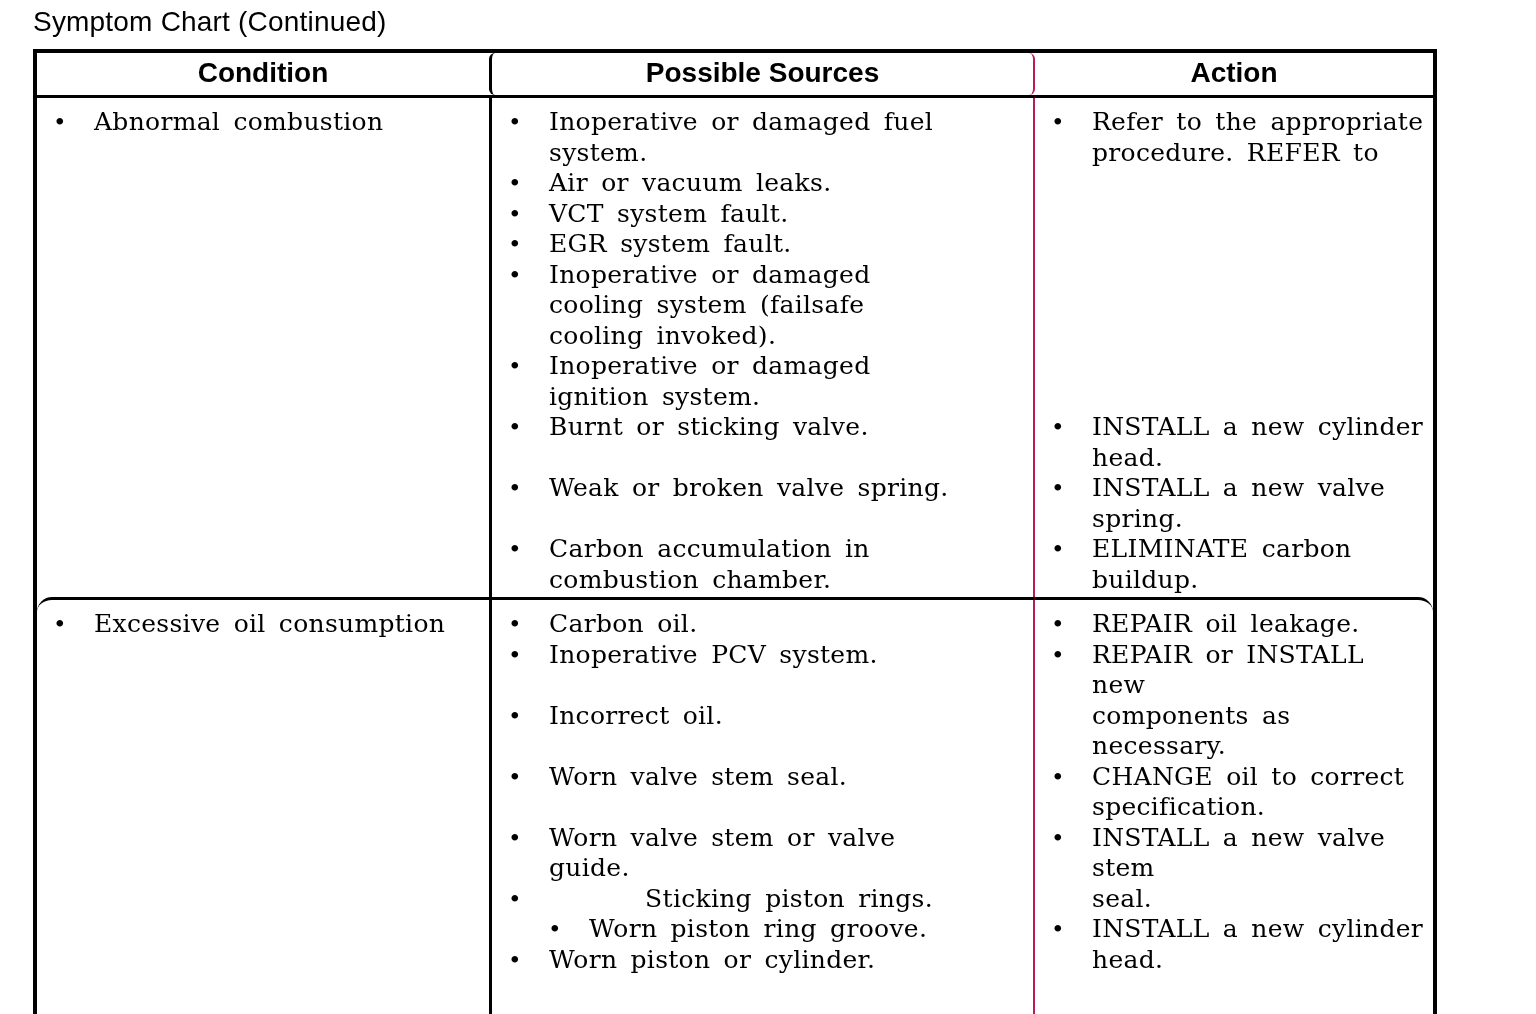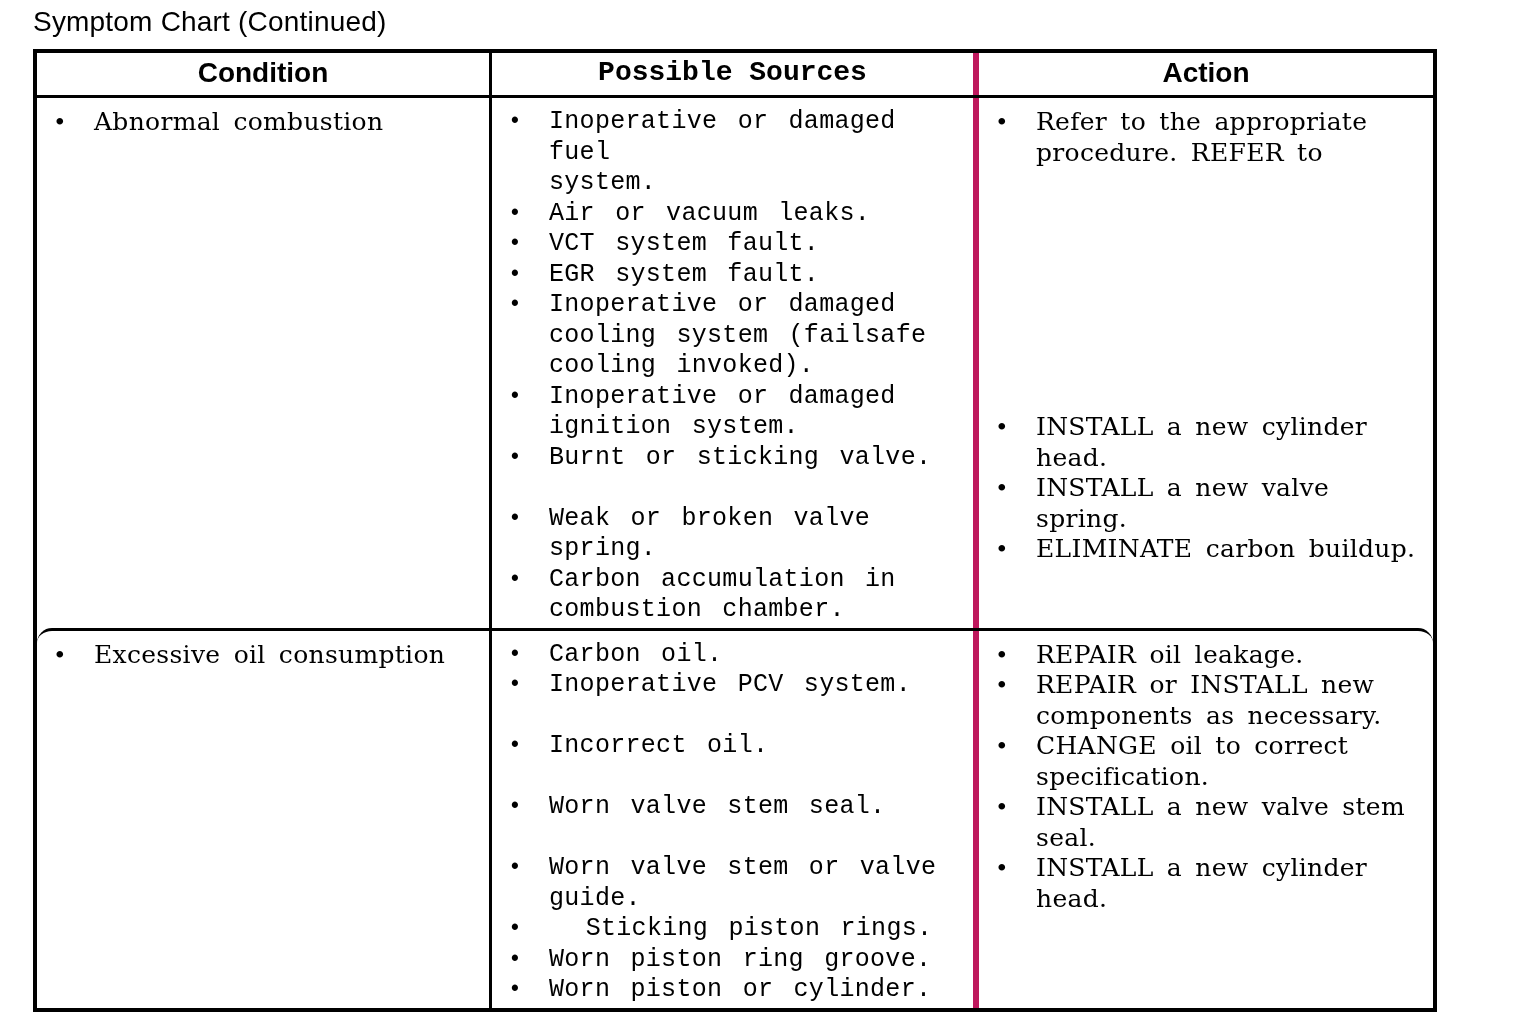--- a/index.html
+++ b/index.html
@@ -16,23 +16,24 @@
   }
   .sym-table {
     width:1404px;
     border:4px solid #000;
   }
   .thead { display:flex; border-bottom:3px solid #000; }
   .hcell {
     font-family:"Liberation Sans", sans-serif;
     font-weight:bold; font-size:28px; text-align:center;
     padding:4px 0 6px 0;
+    border-radius:6px;
   }
   .c1 { width:452px; }
-  .c2 { width:490px; border-left:3px solid #000; border-right:6px solid #be185d;font-family:Liberation Mono, monospace; }
+  .c2 { width:546px; border-left:3px solid #000; border-right:2px solid #be185d; }
   .c3 { flex:1; }
   .trow { display:flex;border-radius:15px; }
   .trow + .trow { border-top:3px solid #000; }
   .cell { padding-top:9px; padding-bottom:2px; }
   ul.blist { list-style:none; }
   .blist li {
     position:relative;
     padding-left:57px; padding-right:4px;
     font-size:25px; line-height:30.5px;
     letter-spacing:0.3px; word-spacing:5px;
@@ -155,21 +156,21 @@
               <ul class="blist">
                 <li>Worn valve stem or valve
 guide.</li>
               </ul>
             </div>
             <div class="pblock" style="min-height: 30.5px; text-align: center;">
               <ul class="blist">
                 <li>Sticking piston rings.</li>
               </ul>
             </div>
-            <div class="pblock" style="min-height: 30.5px;">
+            <div class="pblock" style="min-height: 30.5px; padding-left: 40px;">
               <ul class="blist">
                 <li>Worn piston ring groove.</li>
               </ul>
             </div>
             <div class="pblock" style="min-height: 30.5px;">
               <ul class="blist">
                 <li>Worn piston or cylinder.</li>
               </ul>
             </div>
           </div>

